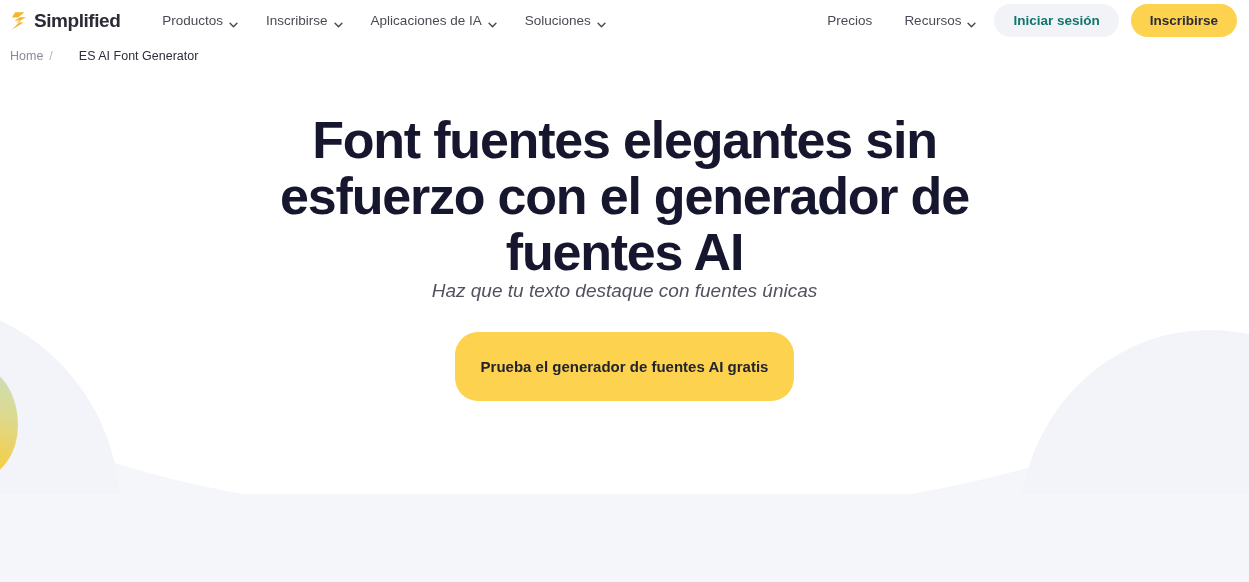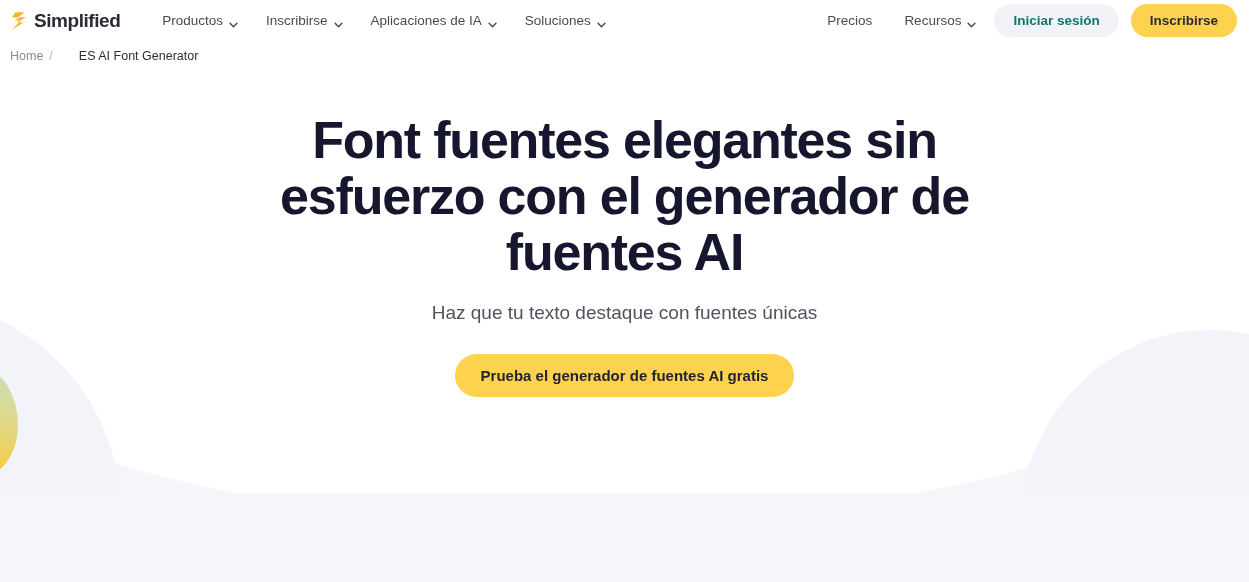--- a/index.html
+++ b/index.html
@@ -115,30 +115,29 @@
     width:700px; margin:0 auto;
     padding-top:49px;
     text-align:center;
   }
   .hero-title {
     font-size:52px; line-height:1.08;
     font-weight:700; letter-spacing:-1.2px;
     color:#16162e;
   }
   .hero-sub {
-    margin-top:22px;
-    font-size:19px; color:#52525e; font-weight:400;
+    font-size:19px; color:#52525e; font-weight:400;font-style:italic;
   }
   .hero-cta {
     margin-top:30px;
     display:inline-block;
     background:#fcd24e; color:#23232f;
     font-size:15px; font-weight:700;
     border:none; border-radius:23px;
-    padding:13px 26px; cursor:pointer;
+    padding:26px 26px; cursor:pointer;
     font-family:inherit;
   }
 
   
   .showcase {
     position:absolute; z-index:4;
     left:247px; top:502px;
     width:751px; height:120px;
     background:linear-gradient(135deg,#3730d8 0%, #3b37e0 35%, #3e39e8 70%, #4b3fe0 100%);
     border-radius:14px 14px 0 0;

